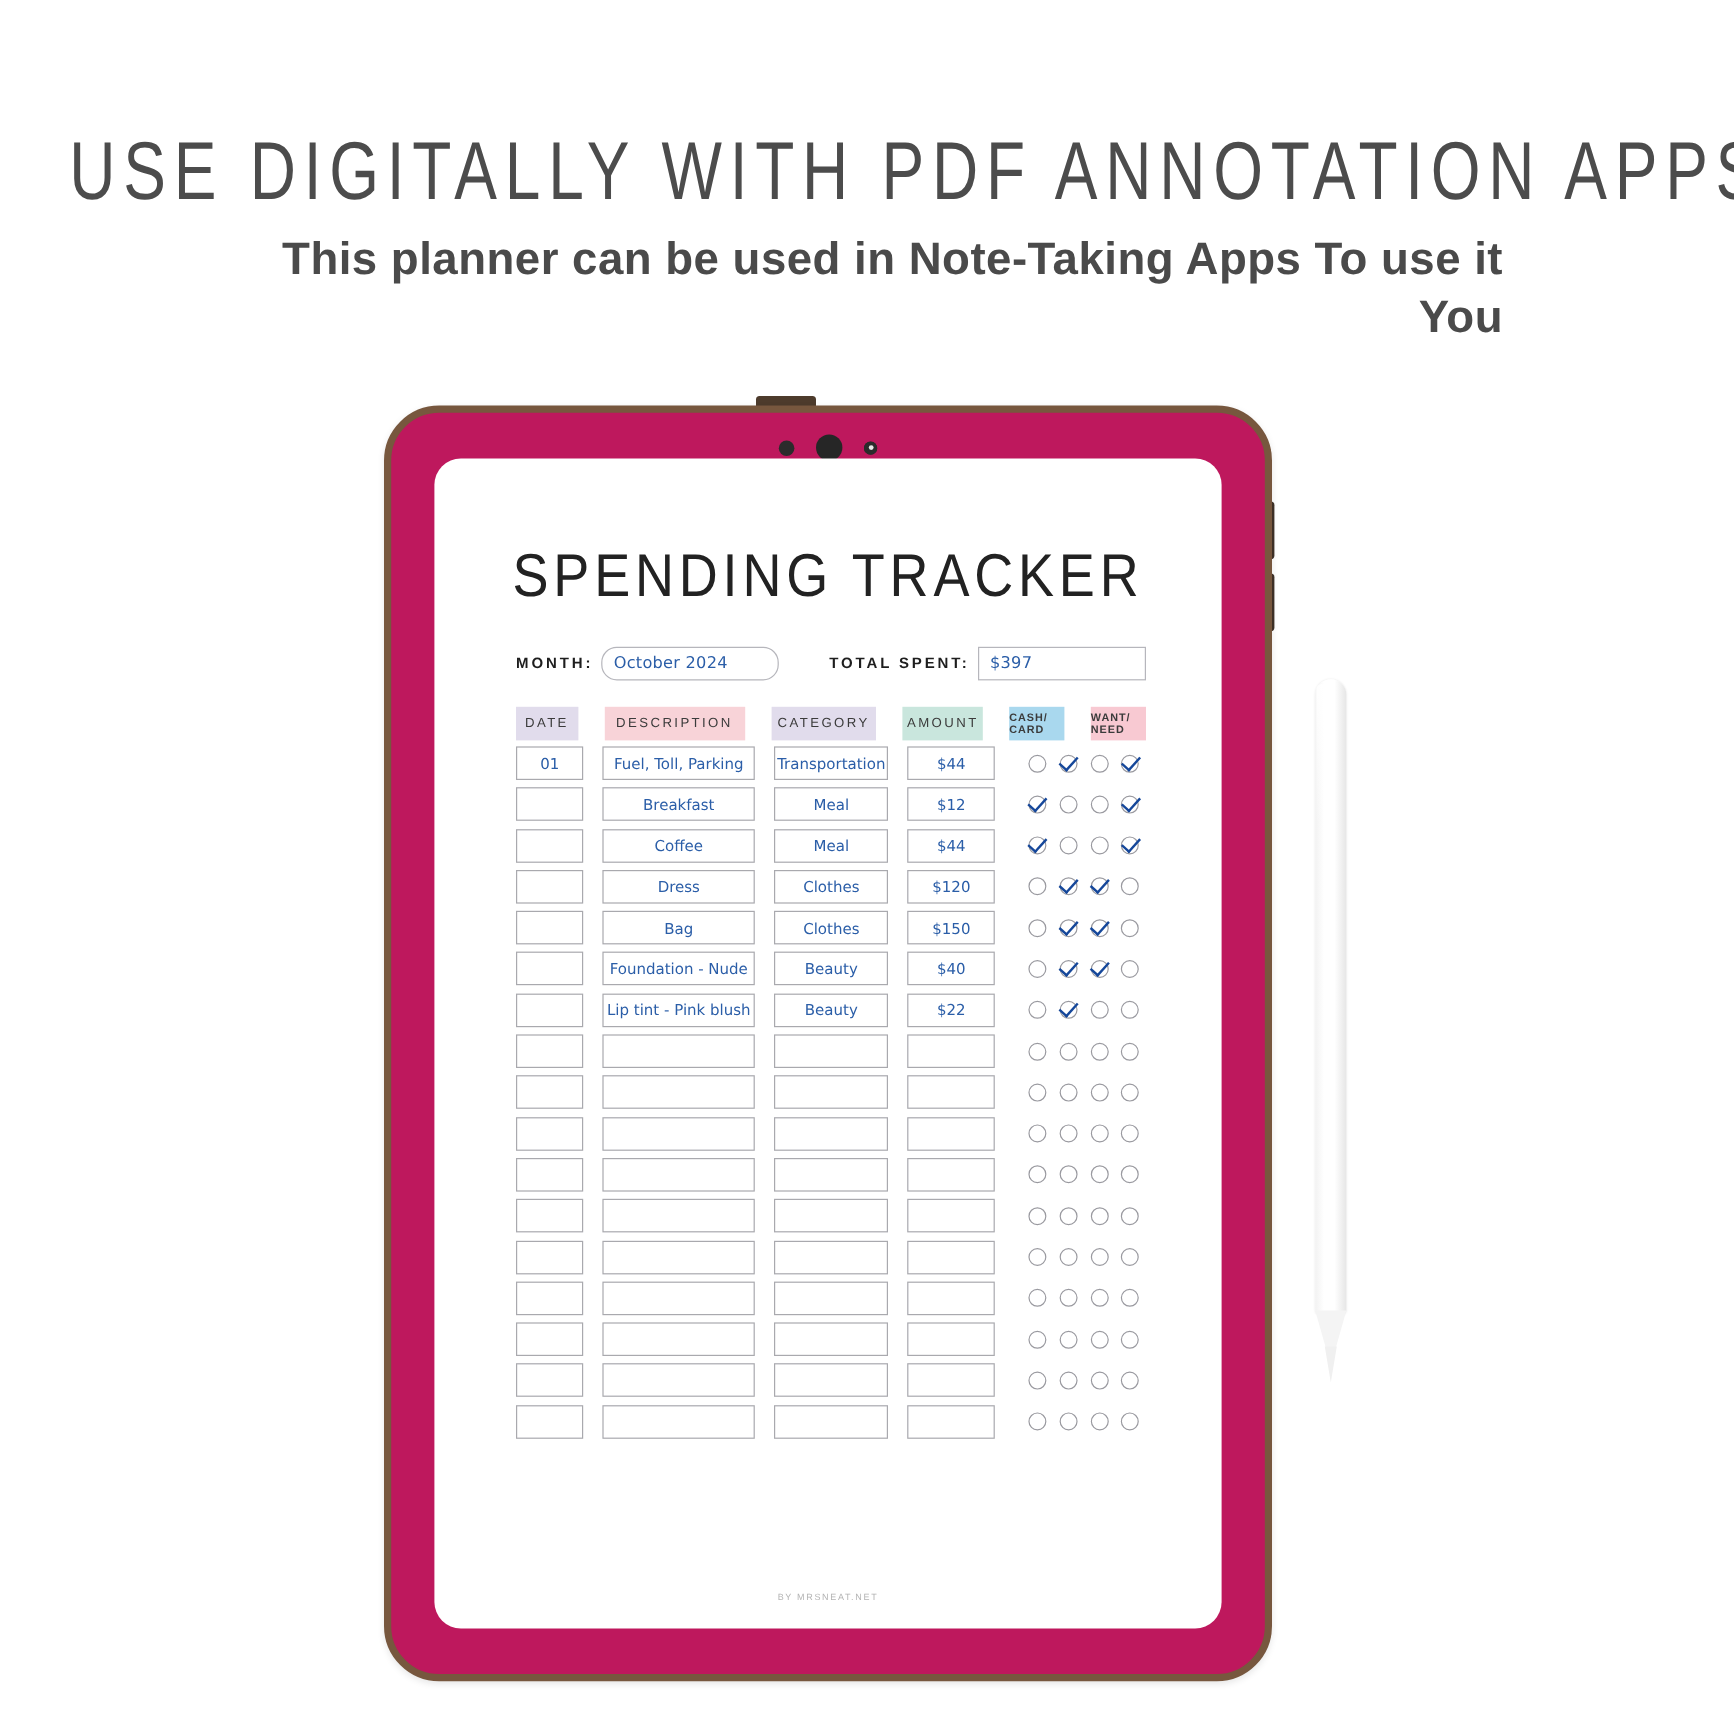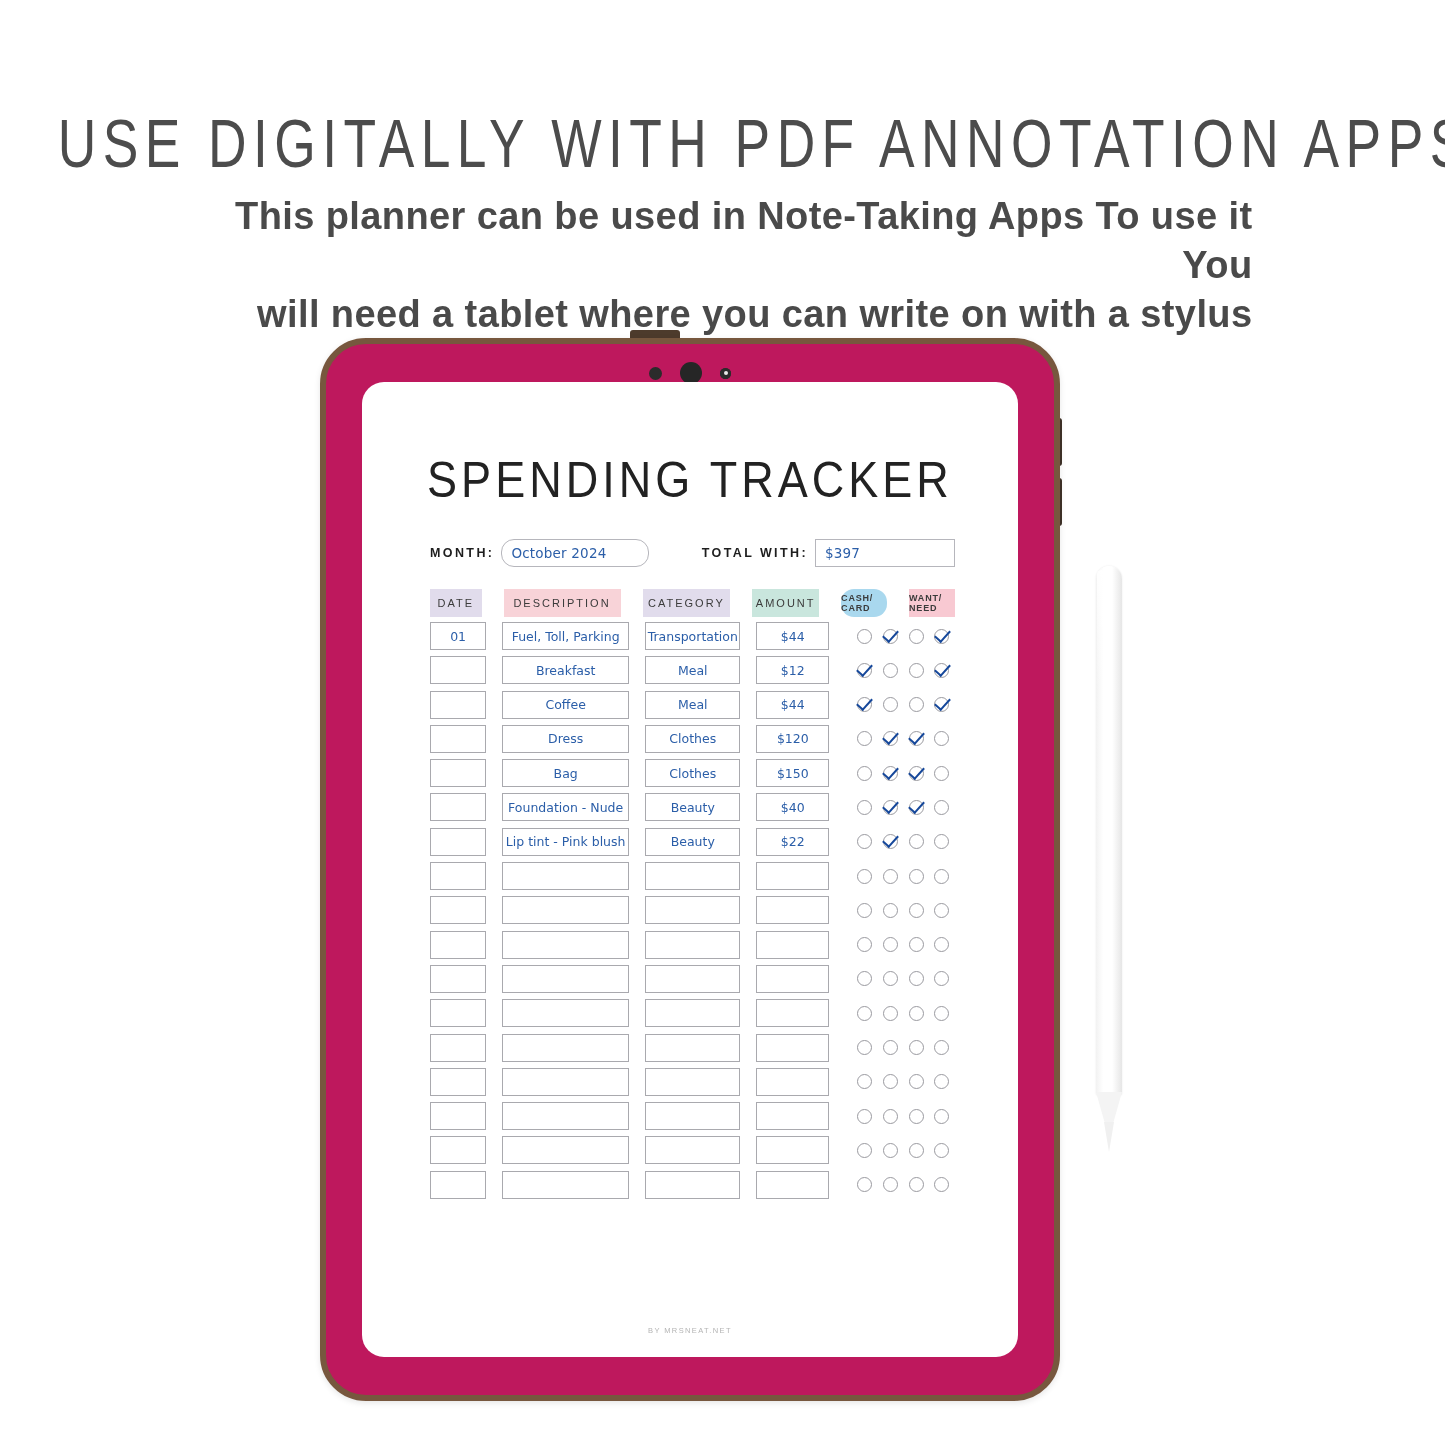--- a/index.html
+++ b/index.html
@@ -191,21 +191,21 @@
     justify-content: center;
     font-size: 11px;
     letter-spacing: 2px;
     color: #3b3b3b;
     box-sizing: border-box;
   }
   .th.date { width: 74px; background: #e1dcec; }
   .th.desc { width: 168px; background: #f8d3d8; }
   .th.cat  { width: 126px; background: #e1dcec; }
   .th.amt  { width: 96px; background: #c9e6dd; }
-  .th.cash { width: 66px; background: #a9d8ee; font-size: 9px; letter-spacing: 0.8px; font-weight: 700; border-radius: 13px; }
+  .th.cash { width: 66px; background: #a9d8ee; font-size: 9px; letter-spacing: 0.8px; font-weight: 700; }
   .th.want { width: 66px; background: #f8c9d2; font-size: 9px; letter-spacing: 0.8px; font-weight: 700; }
 
   .trow {
     display: flex;
     gap: 16px;
     align-items: center;
     margin-bottom: 6.3px;
   }
   .cell {
     height: 28px;
@@ -301,21 +301,20 @@
     border-right: 5px solid transparent;
     border-top: 30px solid #f0f0f0;
   }
 </style>
 </head>
 <body>
 
 <div class="promo-head">USE DIGITALLY WITH PDF  ANNOTATION APPS</div>
 <div class="promo-sub">
   <span>This planner can be used in Note-Taking Apps  To use it You</span>
-  <span>will need a tablet where you can write on with a stylus</span>
 </div>
 
 <div class="power-btn"></div>
 <div class="vol-btn v1"></div>
 <div class="vol-btn v2"></div>
 
 <div class="tablet">
   <div class="sensors">
     <div class="sensor-sm"></div>
     <div class="sensor-lg"></div>
@@ -328,21 +327,21 @@
       <div class="planner-title">SPENDING TRACKER</div>
 
       <div class="meta-row">
         <div class="meta-group">
           <div class="meta-label">MONTH:</div>
           <div class="meta-box month">
             <span class="hand">October 2024</span>
           </div>
         </div>
         <div class="meta-group">
-          <div class="meta-label">TOTAL WITH:</div>
+          <div class="meta-label">TOTAL SPENT:</div>
           <div class="meta-box total">
             <span class="hand">$397</span>
           </div>
         </div>
       </div>
 
       <div class="table">
         <div class="thead">
           <div class="th date">DATE</div>
           <div class="th desc">DESCRIPTION</div>

